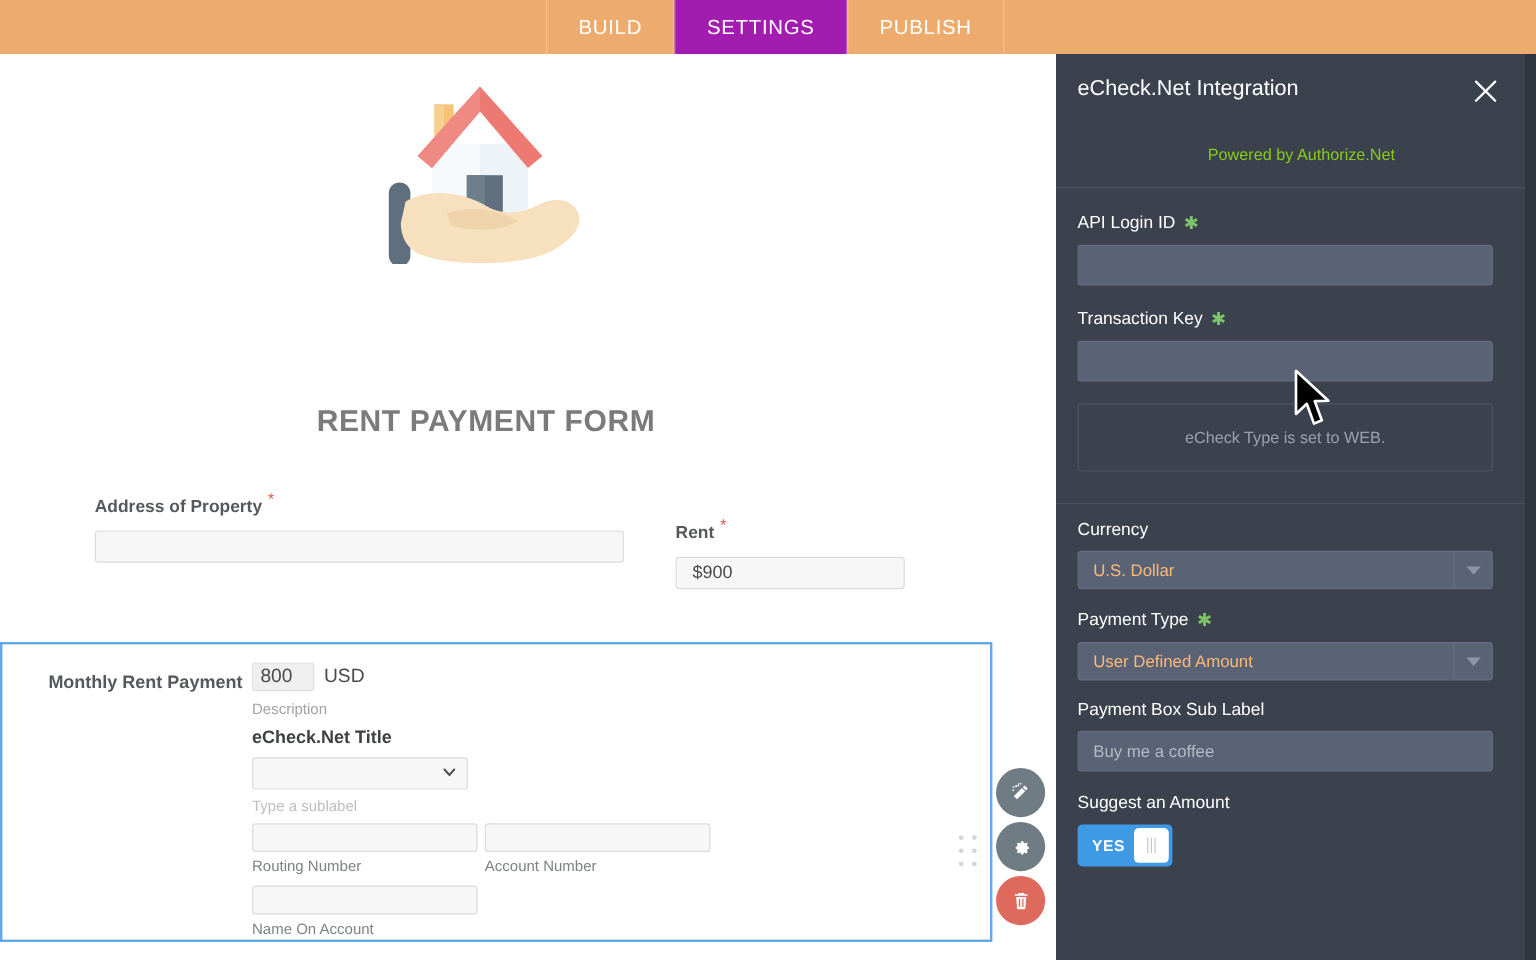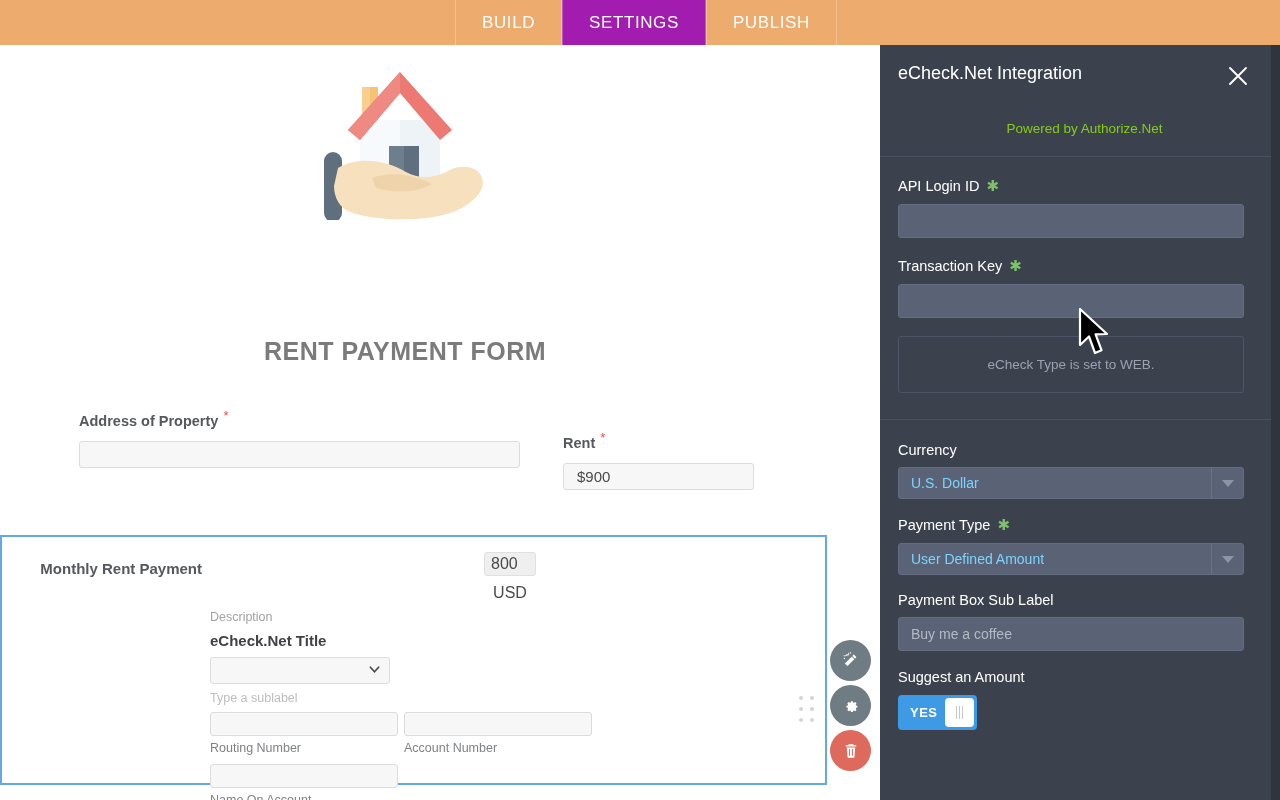--- a/index.html
+++ b/index.html
@@ -89,21 +89,21 @@
     background: #ffffff;
   }
   .pay-title {
     position: absolute; left: 38px; top: 23px;
     width: 162px; text-align: right;
     font-size: 15px; font-weight: bold; color: #55585c;
     font-family: "Liberation Sans", sans-serif;
   }
   .pay-col { position: absolute; left: 208px; top: 15px; width: 600px; }
 
-  .amt-row { display: flex; align-items: center; gap: 8px; flex-direction: column; }
+  .amt-row { display: flex; align-items: center; gap: 8px; }
   .amt-input {
     width: 52px; height: 24px;
     background: #efefef;
     border: 1px solid #e0e0e0;
     border-radius: 3px;
     font-size: 16px; color: #4a4a4a;
     padding: 0 6px;
     font-family: "Liberation Sans", sans-serif;
     outline: none;
   }
@@ -218,21 +218,21 @@
   }
 
   .p-select {
     position: relative;
     width: 346px; height: 32px;
     background: #5a6376;
     border: 1px solid #656e80;
     border-radius: 3px;
     margin-top: 9px;
     display: flex; align-items: center;
-    color: #7dd3fc; font-size: 14px;
+    color: #fdba74; font-size: 14px;
     padding-left: 12px;
     font-family: "Liberation Sans", sans-serif;
     cursor: pointer;
   }
   .p-select-arrow {
     position: absolute; right: 0; top: 0;
     width: 32px; height: 30px;
     border-left: 1px solid #6a7285;
     display: flex; align-items: center; justify-content: center;
   }
@@ -419,21 +419,21 @@
       <div class="p-label">
         <span>Transaction Key</span>
         <span class="p-star">✱</span>
       </div>
       <input class="p-input" value="" style="">
       <div class="p-note">eCheck Type is set to WEB.</div>
     </div>
 
     <div class="panel-divider" style="margin-top:26px;"></div>
 
-    <div class="p-field" style="margin-top:22px;">
+    <div class="p-field" style="margin-top:14px;">
       <div class="p-label">
         <span>Currency</span>
       </div>
       <div class="p-select">
         <span>U.S. Dollar</span>
         <span class="p-select-arrow">
           <span class="tri-down"></span>
         </span>
       </div>
     </div>

